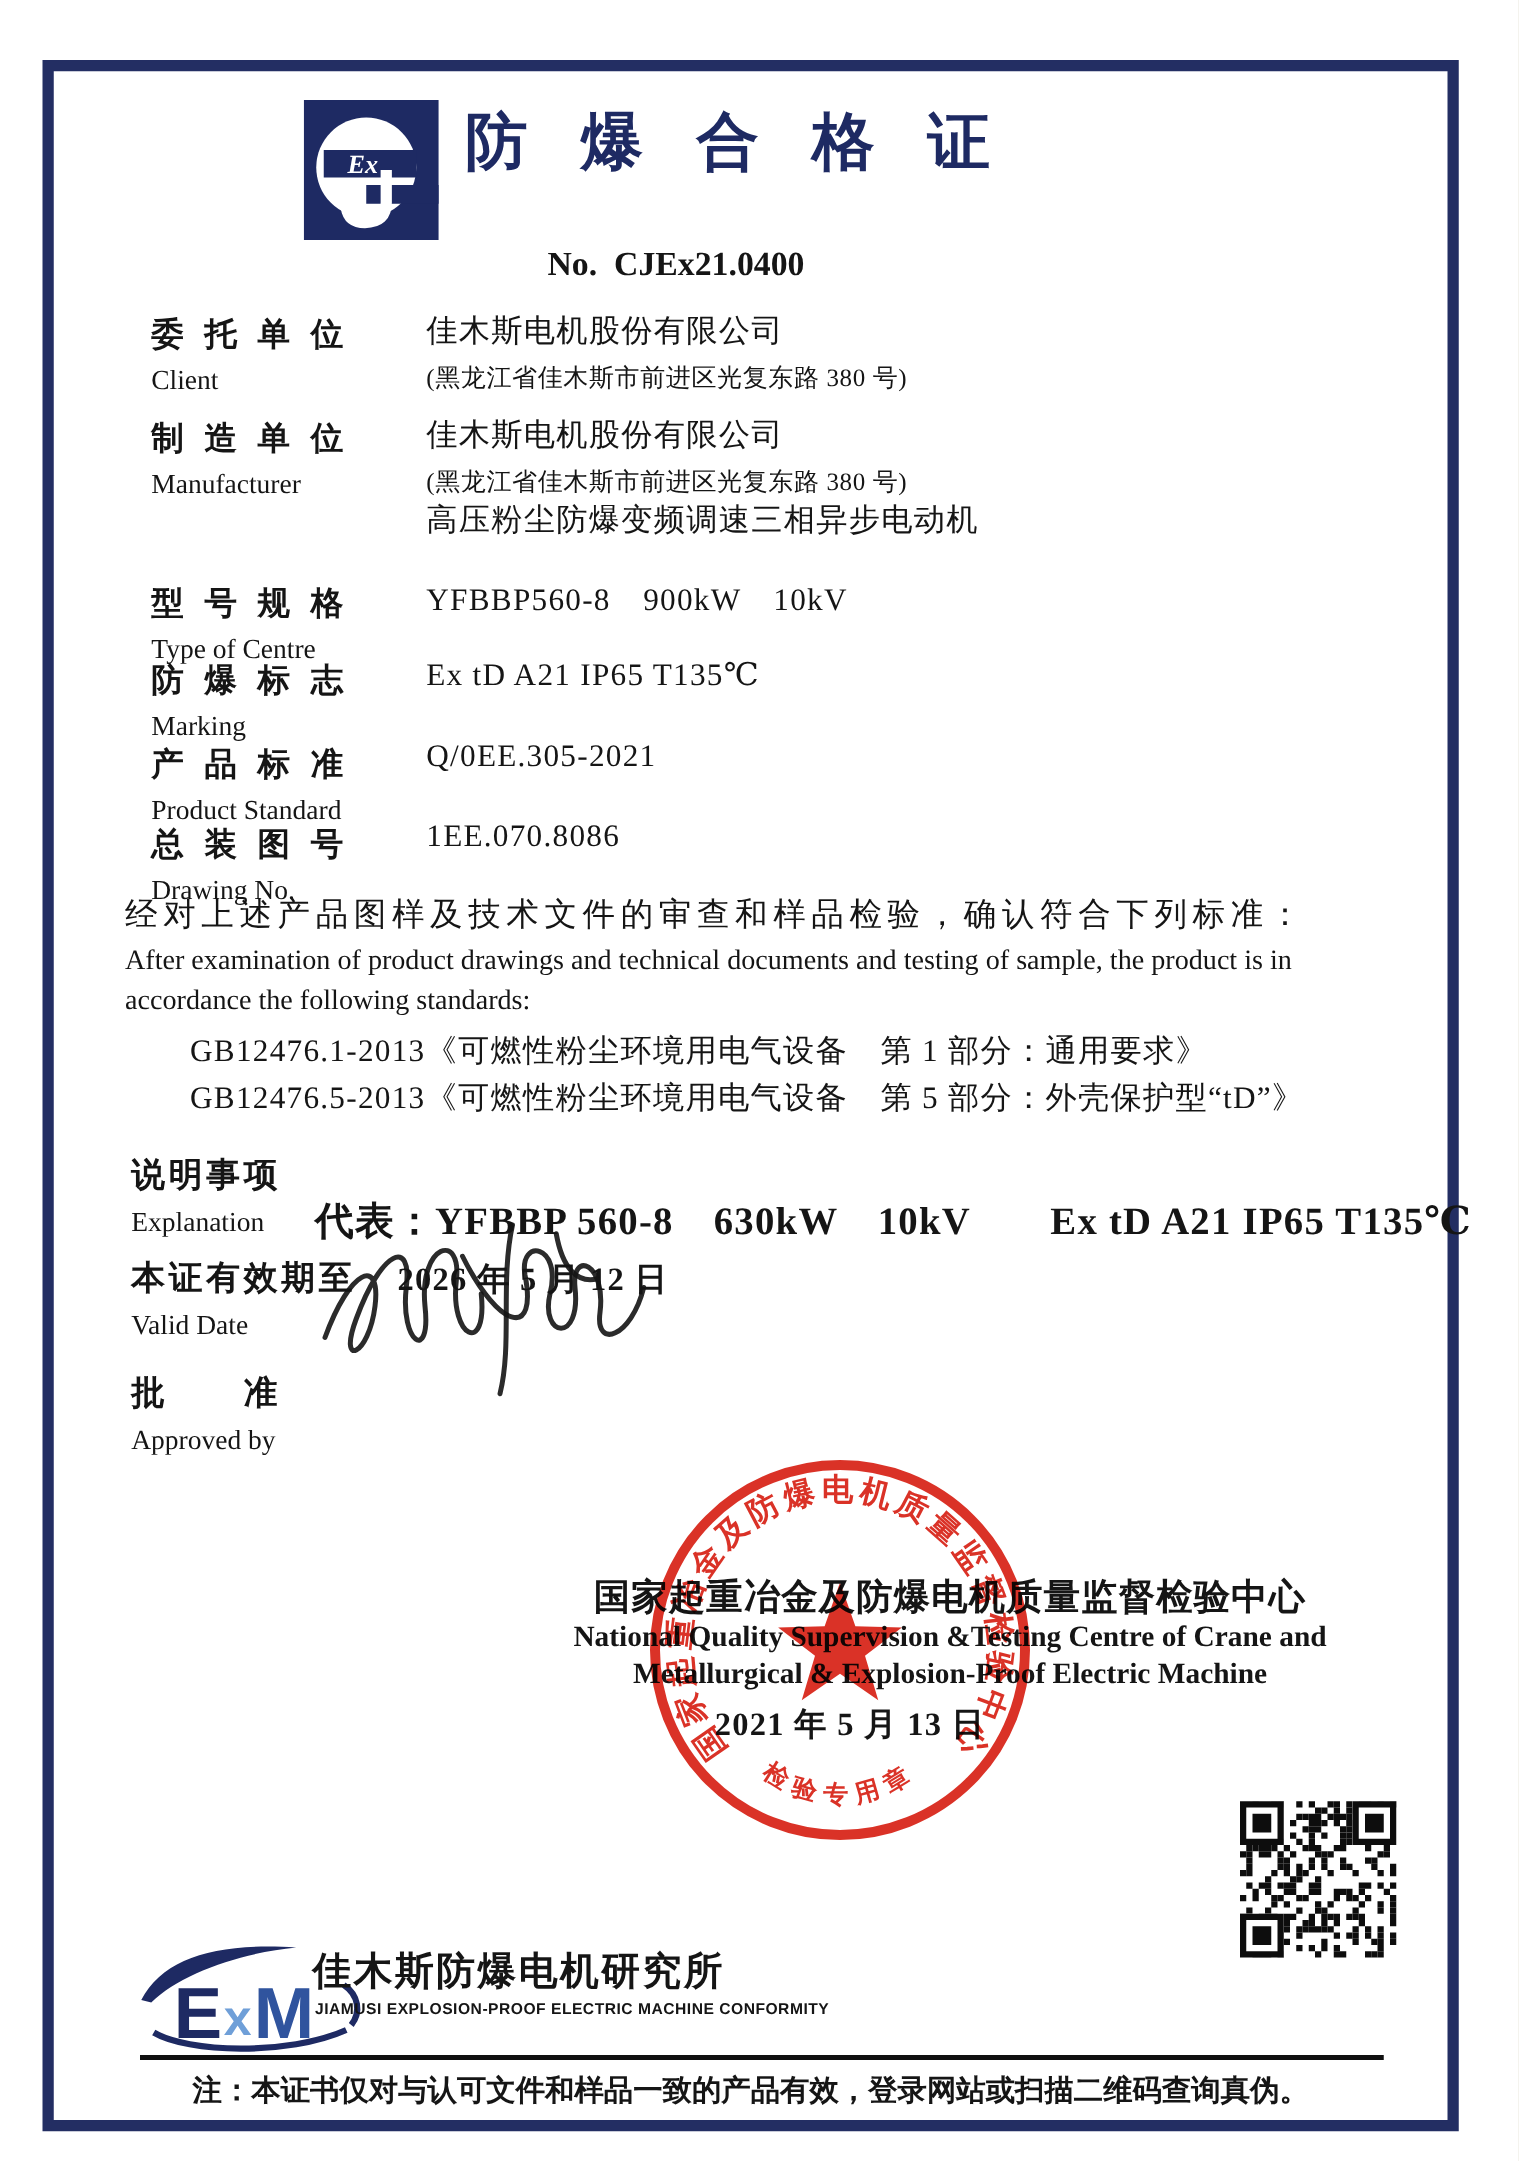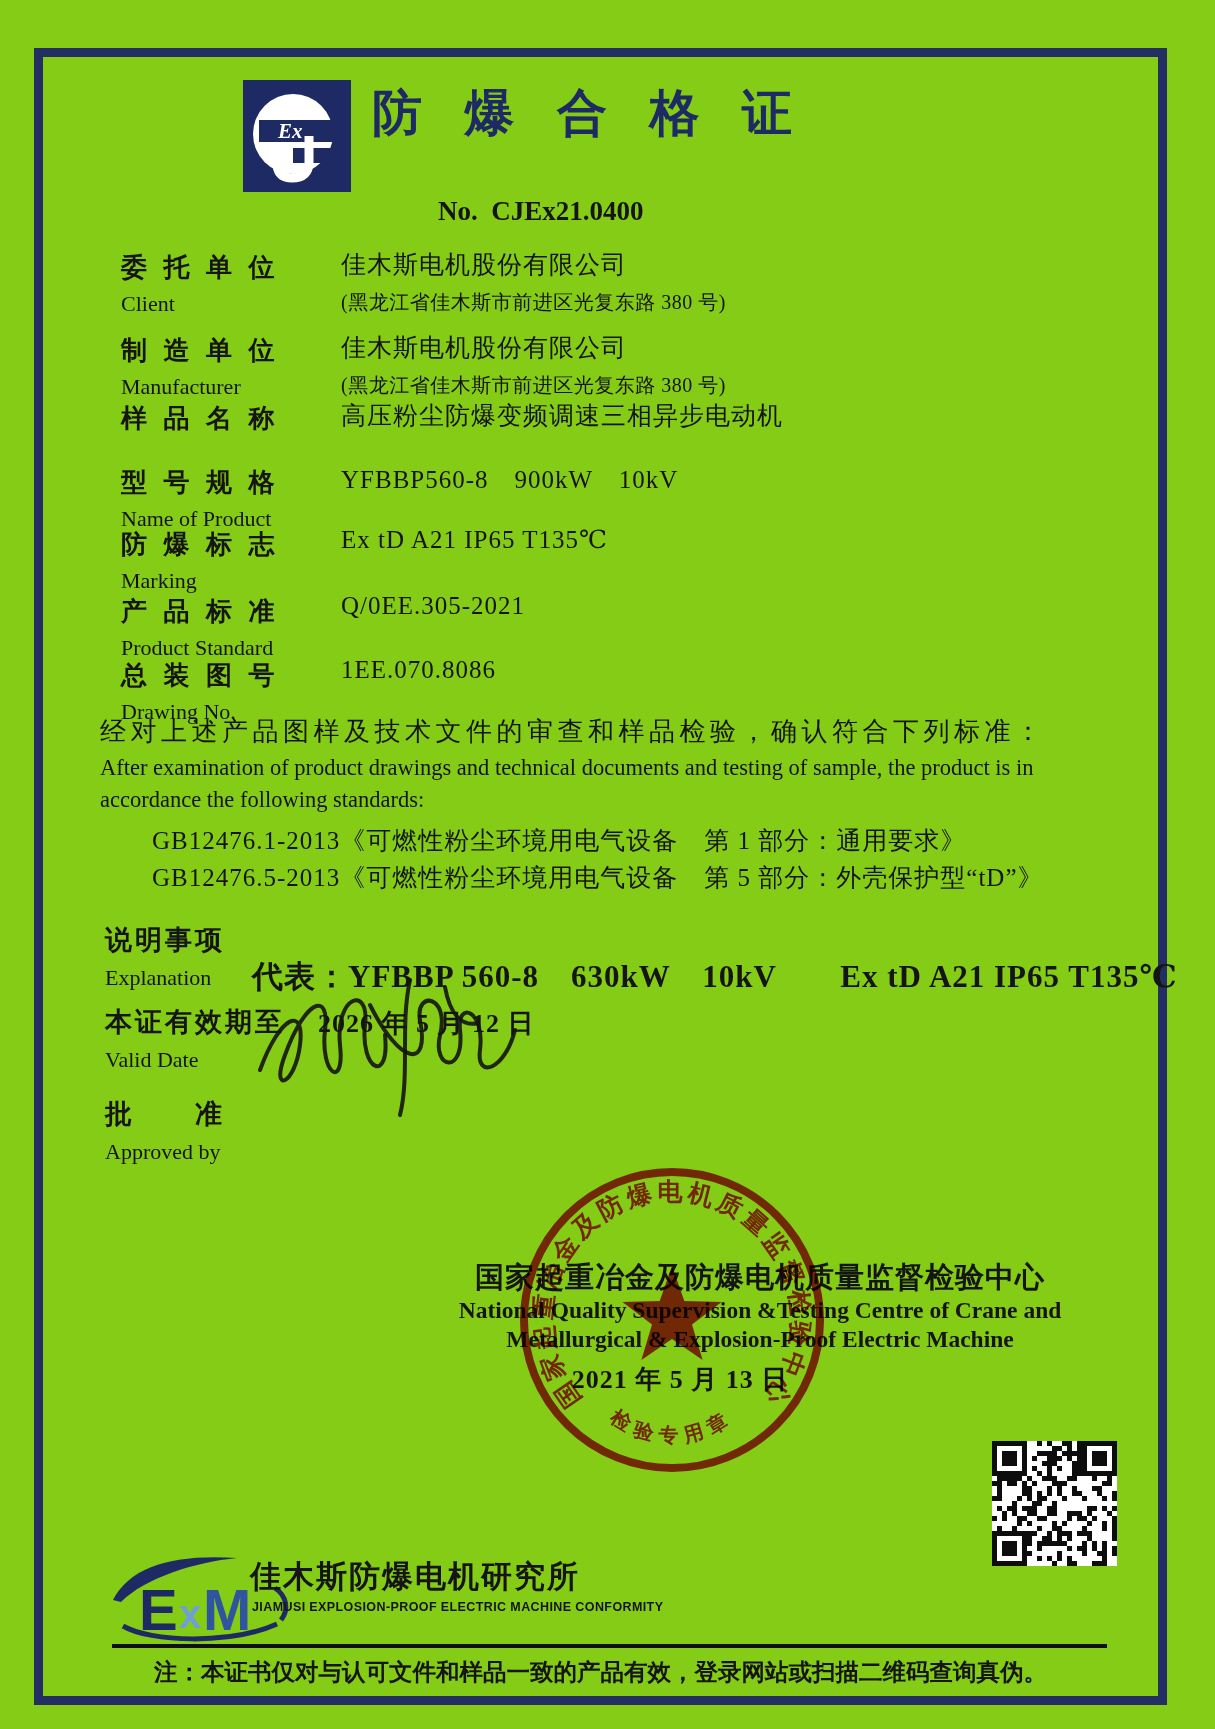--- a/index.html
+++ b/index.html
@@ -1,16 +1,16 @@
 <!DOCTYPE html>
 <html><head>
 <meta charset="utf-8">
 <style>
   html,body{margin:0;padding:0;background:#e8e4d8;}
-  .page{position:relative;width:1215px;height:1729px;background:#84cc16;overflow:hidden;
+  .page{position:relative;width:1215px;height:1729px;background:#ffffff;overflow:hidden;
         font-family:"Liberation Serif","DejaVu Serif",serif;color:#151515;}
   .abs{position:absolute;}
   .frame{position:absolute;left:34px;top:48px;width:1115px;height:1639px;border:9px solid #232e63;}
 
   
   .exlogo{left:243px;top:80px;width:108px;height:112px;}
   .title-cn{left:372px;top:80px;font-size:50px;font-weight:bold;color:#1e2a63;
             letter-spacing:11px;word-spacing:8px;white-space:pre;}
   .title-en{left:393px;top:146px;font-size:25px;font-weight:bold;color:#1e2a63;letter-spacing:1.5px;white-space:pre;}
   .certno{left:438px;top:196px;font-size:27px;font-weight:bold;white-space:pre;}
@@ -85,28 +85,27 @@
   </div>
   <div class="frow" style="top:333px">
     <div class="fcn">制 造 单 位</div>
     <div class="fen">Manufacturer</div>
     <div class="fval">
         <div class="fv">佳木斯电机股份有限公司</div>
       <div class="fnote">(黑龙江省佳木斯市前进区光复东路 380 号)</div>
       </div>
   </div>
   <div class="frow" style="top:401px">
-    <div class="fcn">样 品 名 称</div>
     <div class="fval">
         <div class="fv">高压粉尘防爆变频调速三相异步电动机</div>
       </div>
   </div>
   <div class="frow" style="top:465px">
     <div class="fcn">型 号 规 格</div>
-    <div class="fen">Name of Product</div>
+    <div class="fen">Type of Centre</div>
     <div class="fval">
         <div class="fv">YFBBP560-8　900kW　10kV</div>
       </div>
   </div>
   <div class="frow" style="top:527px">
     <div class="fcn">防 爆 标 志</div>
     <div class="fen">Marking</div>
     <div class="fval">
         <div class="fv">Ex tD A21 IP65 T135℃</div>
       </div>

